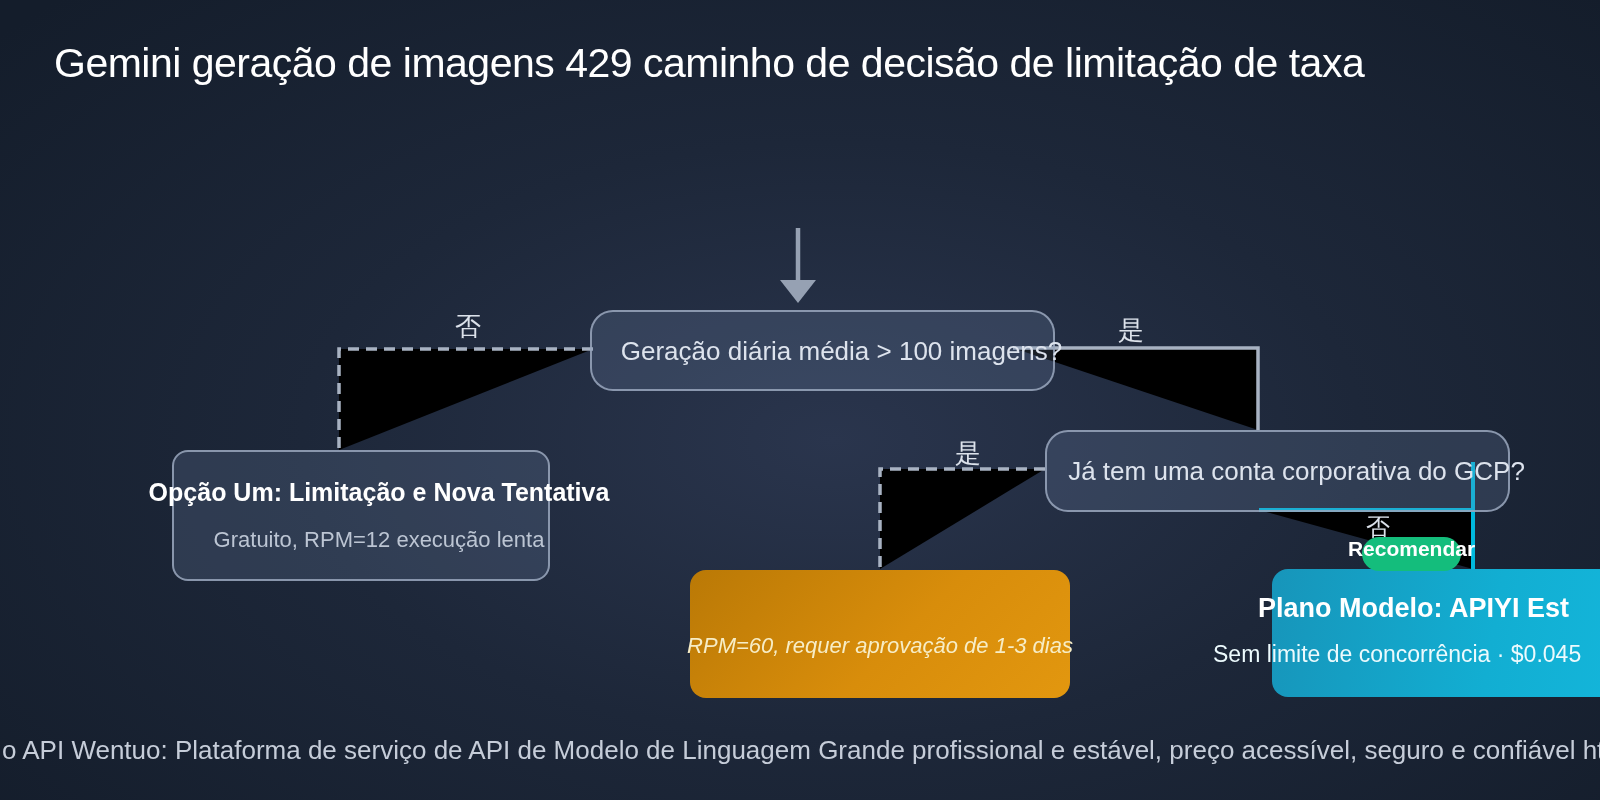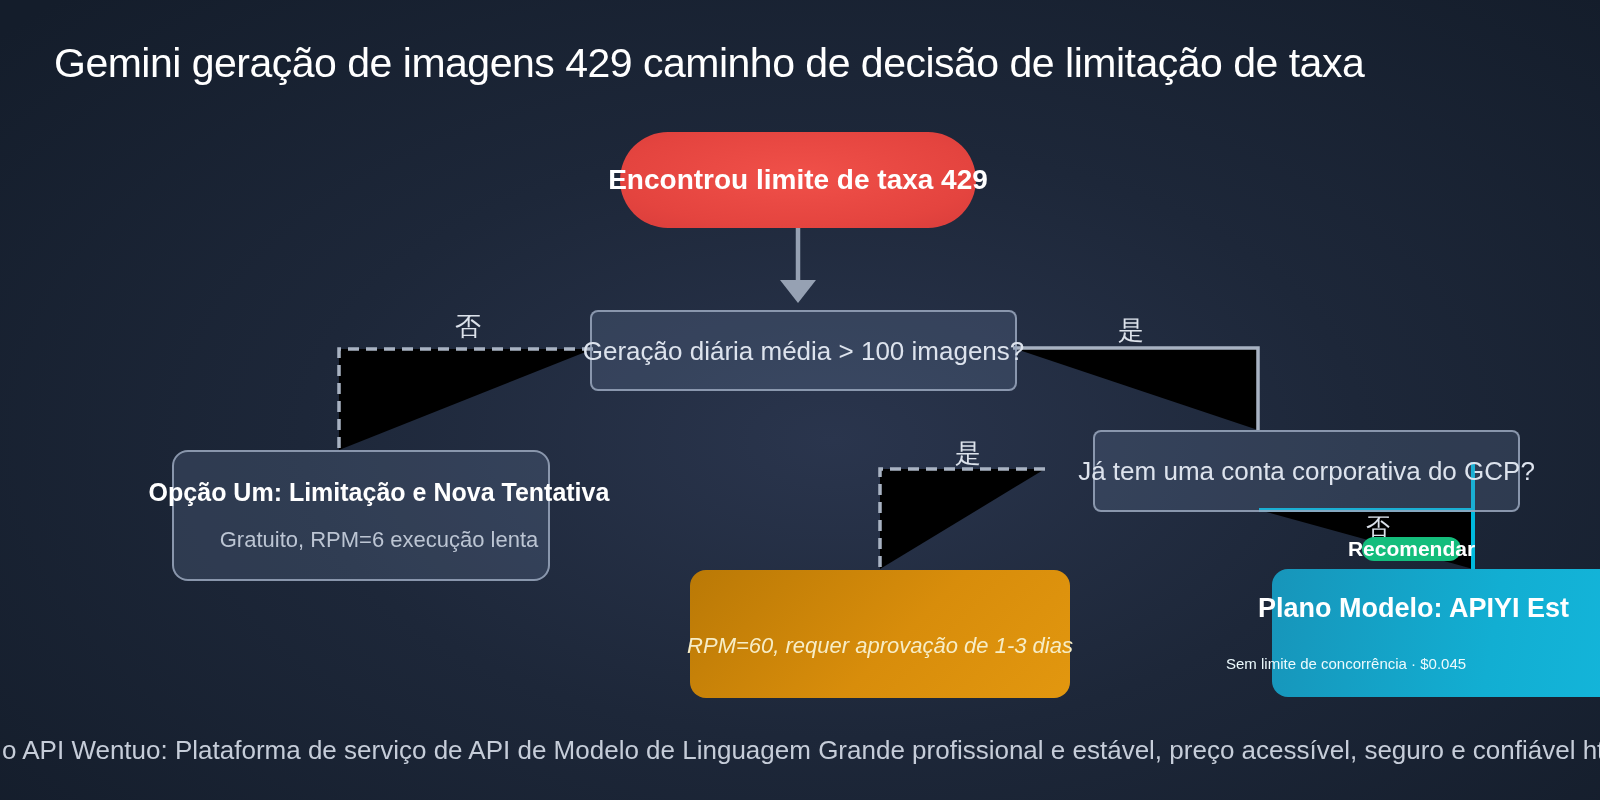--- a/index.html
+++ b/index.html
@@ -11,54 +11,54 @@
   #diagram-title{
     position:absolute;left:54px;top:40px;margin:0;
     font-size:41px;font-weight:400;letter-spacing:-0.5px;color:#ffffff;white-space:nowrap;
   }
   svg#edges{position:absolute;left:0;top:0;z-index:1;}
   .node{position:absolute;z-index:2;display:flex;flex-direction:column;align-items:center;justify-content:center;}
   .slate{
     background:rgba(118,140,176,0.22);
     border:2px solid rgba(154,167,189,0.85);
   }
-  .decision{border-radius:8px;}
+  .decision{border-radius:23px;padding-left:38px;}
   .rounded{border-radius:16px;}
   .node-label{color:#dde3ed;font-size:26px;white-space:nowrap;line-height:1;}
   .node-title{color:#ffffff;font-size:25px;font-weight:700;white-space:nowrap;line-height:1;}
   .node-sub{color:#bcc5d3;font-size:22px;white-space:nowrap;line-height:1;margin-top:24px;}
   #start-node{
     left:620px;top:132px;width:356px;height:96px;border-radius:48px;z-index:2;
     background:radial-gradient(ellipse at 50% 45%, #f05049 0%, #e4443f 70%, #d93d3b 100%);
   }
   #start-node .node-title{font-size:28px;}
   #decision-daily{left:590px;top:310px;width:423px;height:77px;}
-  #decision-gcp{left:1045px;top:430px;width:423px;height:78px;margin-left:48px;}
+  #decision-gcp{left:1045px;top:430px;width:423px;height:78px;}
   #option-throttle{left:172px;top:450px;width:338px;height:127px;padding-left:36px;}
   #option-vertex{
     left:690px;top:570px;width:380px;height:128px;
     background:linear-gradient(135deg,#ba7906 0%,#d88d0b 55%,#e2970f 100%);
     border:none;
   }
   #option-vertex .node-title{font-size:26px;}
   #option-vertex .node-sub{color:#f7edc6;font-style:italic;}
   #option-apiyi{
     left:1272px;top:569px;width:400px;height:128px;display:block;
     background:linear-gradient(100deg,#1795ba 0%,#12aed2 55%,#14b8dd 100%);
     border:none;
   }
   #option-apiyi .node-title{position:absolute;left:-14px;top:26px;font-size:27px;}
-  #option-apiyi .node-sub{position:absolute;left:-59px;top:74px;font-size:15px;color:#ecfafd;margin:13px;}
+  #option-apiyi .node-sub{position:absolute;left:-59px;top:74px;font-size:23px;color:#ecfafd;margin:0;}
   .edge-label{
     position:absolute;z-index:3;transform:translate(-50%,-50%);
     color:#dce2eb;font-size:26px;line-height:1;white-space:nowrap;
   }
   #recommend-badge{
-    position:absolute;left:1362px;top:537px;width:99px;height:24px;border-radius:17px;
-    background:#14bd7c;z-index:4;display:flex;align-items:center;justify-content:center;overflow:visible;
+    position:absolute;left:1362px;top:537px;width:99px;height:34px;border-radius:17px;
+    background:#14bd7c;z-index:4;display:flex;align-items:flex-start;justify-content:center;overflow:visible;
   }
   #recommend-badge span{color:#ffffff;font-size:21px;font-weight:700;white-space:nowrap;}
   #footer-note{
     position:absolute;left:2px;top:735px;z-index:2;
     color:#c6cdd9;font-size:26px;white-space:nowrap;
   }
 </style>
 </head>
 <body>
 
@@ -78,35 +78,32 @@
     <polyline points="1013,348 1258,348 1258,430" fill="none" stroke="#a8b2c2" stroke-width="3.5"></polyline>
 
     <polygon points="1045,469 880,469 880,569" fill="#000000"></polygon>
     <polyline points="1045,469 880,469 880,569" fill="none" stroke="#a8b2c2" stroke-width="3.5" stroke-dasharray="11 7"></polyline>
 
     <polygon points="1259,510 1473,510 1473,569" fill="#000000"></polygon>
     <line x1="1259" y1="510" x2="1475" y2="510" stroke="#00b9dd" stroke-width="4"></line>
     <line x1="1473" y1="462" x2="1473" y2="569" stroke="#00b9dd" stroke-width="4"></line>
   </svg>
 
-  <div id="start-node" class="node">
-    <span class="node-title">Encontrou limite de taxa 429</span>
-  </div>
 
   <div id="decision-daily" class="node slate decision">
     <span class="node-label">Geração diária média &gt; 100 imagens?</span>
   </div>
 
   <div id="decision-gcp" class="node slate decision">
     <span class="node-label">Já tem uma conta corporativa do GCP?</span>
   </div>
 
   <div id="option-throttle" class="node slate rounded">
     <span class="node-title">Opção Um: Limitação e Nova Tentativa</span>
-    <span class="node-sub">Gratuito, RPM=6 execução lenta</span>
+    <span class="node-sub">Gratuito, RPM=12 execução lenta</span>
   </div>
 
   <div id="option-vertex" class="node rounded">
     <span class="node-sub">RPM=60, requer aprovação de 1-3 dias</span>
   </div>
 
   <div id="option-apiyi" class="node rounded">
     <span class="node-title">Plano Modelo: APIYI Est</span>
     <span class="node-sub">Sem limite de concorrência · $0.045</span>
   </div>

